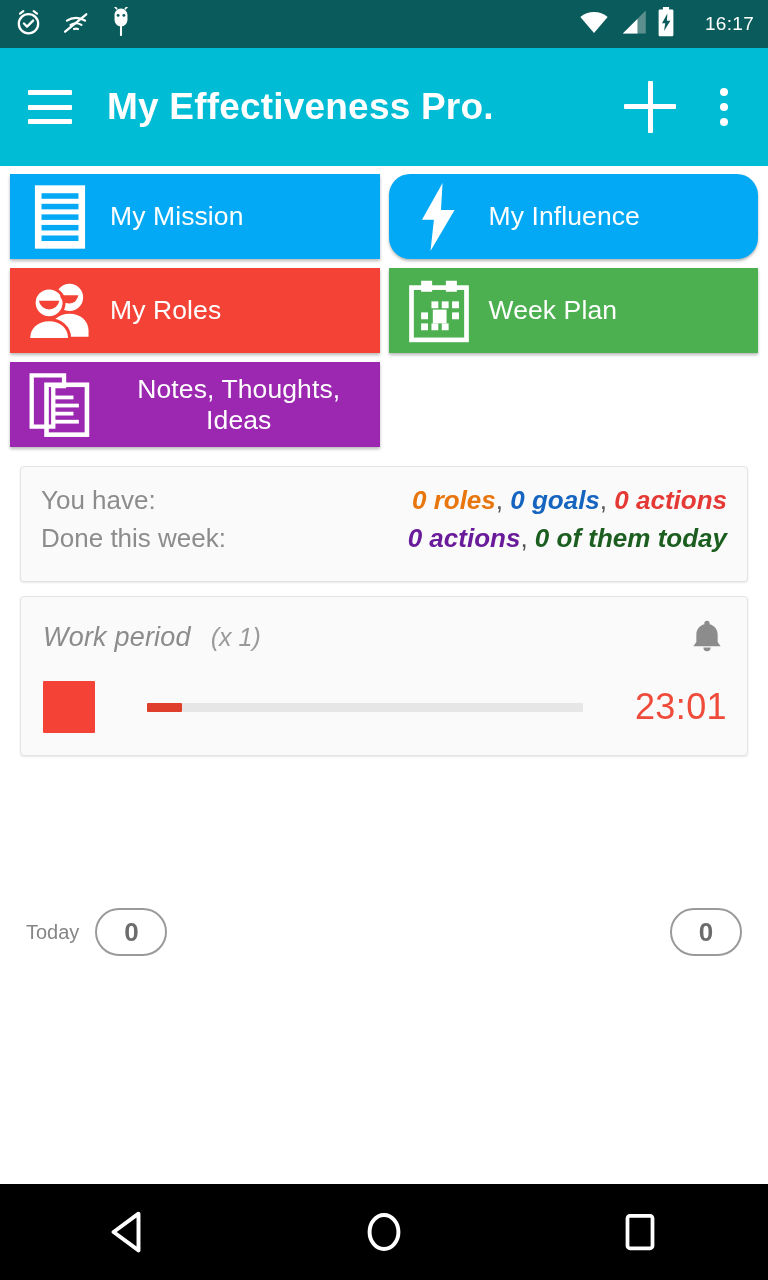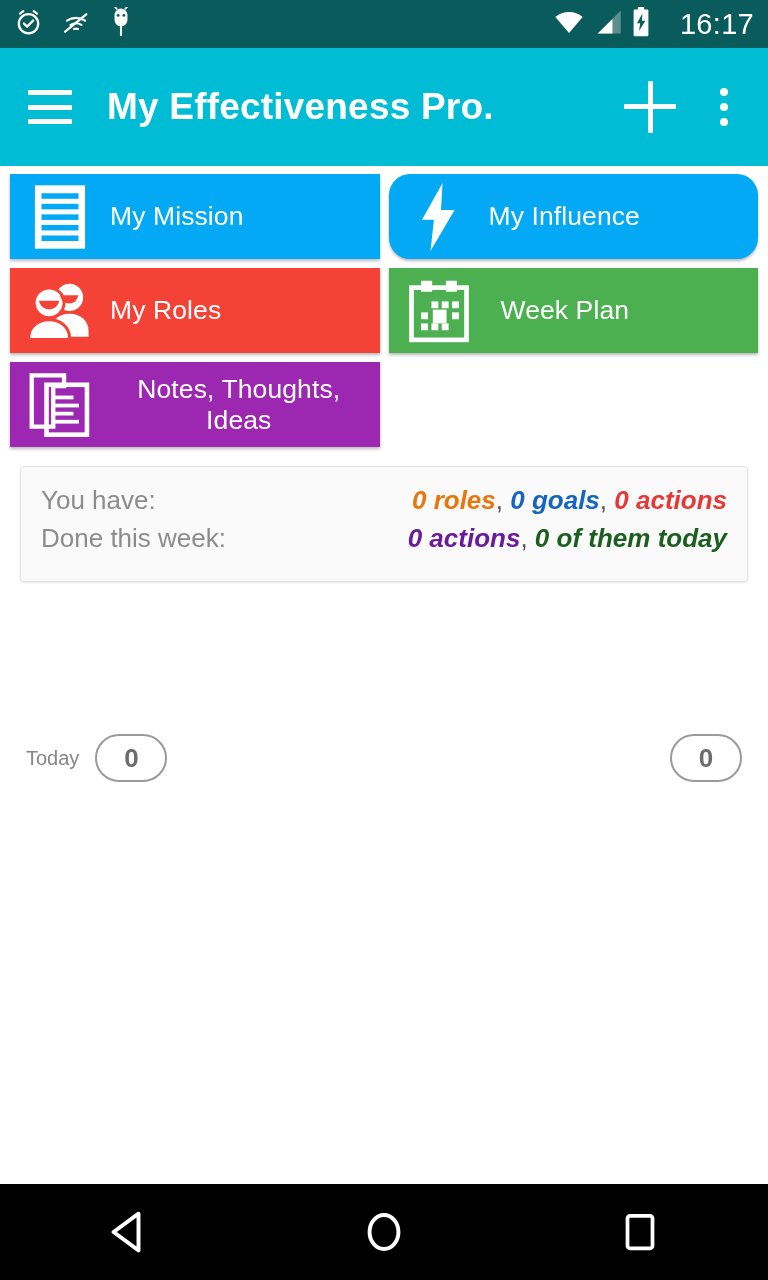--- a/index.html
+++ b/index.html
@@ -22,21 +22,21 @@
     height: 48px;
     background: #0a5c5c;
     display: flex;
     align-items: center;
     padding: 0 14px;
     flex: 0 0 48px;
   }
   .sb-left { display: flex; align-items: center; gap: 18px; }
   .sb-right { margin-left: auto; display: flex; align-items: center; gap: 9px; }
   .sb-clock {
-    color: #ffffff; font-size: 29px; font-weight: 500;
+    color: #ffffff; font-size: 19px; font-weight: 500;
     letter-spacing: .3px; margin-left: 20px;
   }
 
   
   .appbar {
     height: 118px;
     background: #00bcd4;
     display: flex;
     align-items: center;
     padding: 0 22px 0 28px;
@@ -88,21 +88,21 @@
     color: #ffffff;
     font-size: 26.5px;
     line-height: 1.14;
     margin-left: 12px;
     letter-spacing: .1px;
   }
   .t-mission    { background: #03a9f4; }
   .t-influence  { background: #03a9f4; border-radius: 21px; }
   .t-roles      { background: #f44336; }
   .t-ftf        { background: #ff9800; }
-  .t-week       { background: #4caf50; gap: 12px; }
+  .t-week       { background: #4caf50; }
   .t-notes      { background: #9c27b0; text-align: center; }
 
   
   .card {
     margin: 19px 20px 0 20px;
     background: #fafafa;
     border: 1px solid #e4e4e4;
     border-radius: 4px;
     box-shadow: 0 1px 2px rgba(0,0,0,.10);
   }
@@ -344,20 +344,39 @@
       </span>
     </div>
     <div class="stat-row">
       <span class="stat-label">Done this week:</span>
       <span class="stat-values">
         <span style="color:#6a1b9a">0 actions</span><span class="sep">,&nbsp;</span><span style="color:#1b5e20">0 of them today</span>
       </span>
     </div>
   </div>
 
+  <div class="card work-card">
+    <div class="work-head">
+      <span class="work-title">Work period</span>
+      <span class="work-count">(x 1)</span>
+      <span class="bell">
+        <svg width="32" height="36" viewBox="0 0 24 27">
+          <path d="M12 1.4a2 2 0 0 1 2 2v.6c3.6.9 6 4 6 7.8v5.4l2.2 3.2H1.8L4 17.2v-5.4c0-3.8 2.4-6.9 6-7.8v-.6a2 2 0 0 1 2-2z" fill="#8c8c8c"></path>
+          <path d="M9.3 21.4h5.4a2.7 2.7 0 0 1-5.4 0z" fill="#8c8c8c"></path>
+        </svg>
+      </span>
+    </div>
+    <div class="work-body">
+      <div class="stop-btn"></div>
+      <div class="progress-wrap">
+        <div class="progress-fill" id="progress-fill" style="width: 8%;"></div>
+      </div>
+      <div class="timer">23:01</div>
+    </div>
+  </div>
 
   <div class="daybar">
     <div class="day-group">
       <span class="day-label">Today</span>
       <span class="day-badge">0</span>
     </div>
     <div class="day-group right">
       <span class="day-badge">0</span>
     </div>
   </div>

